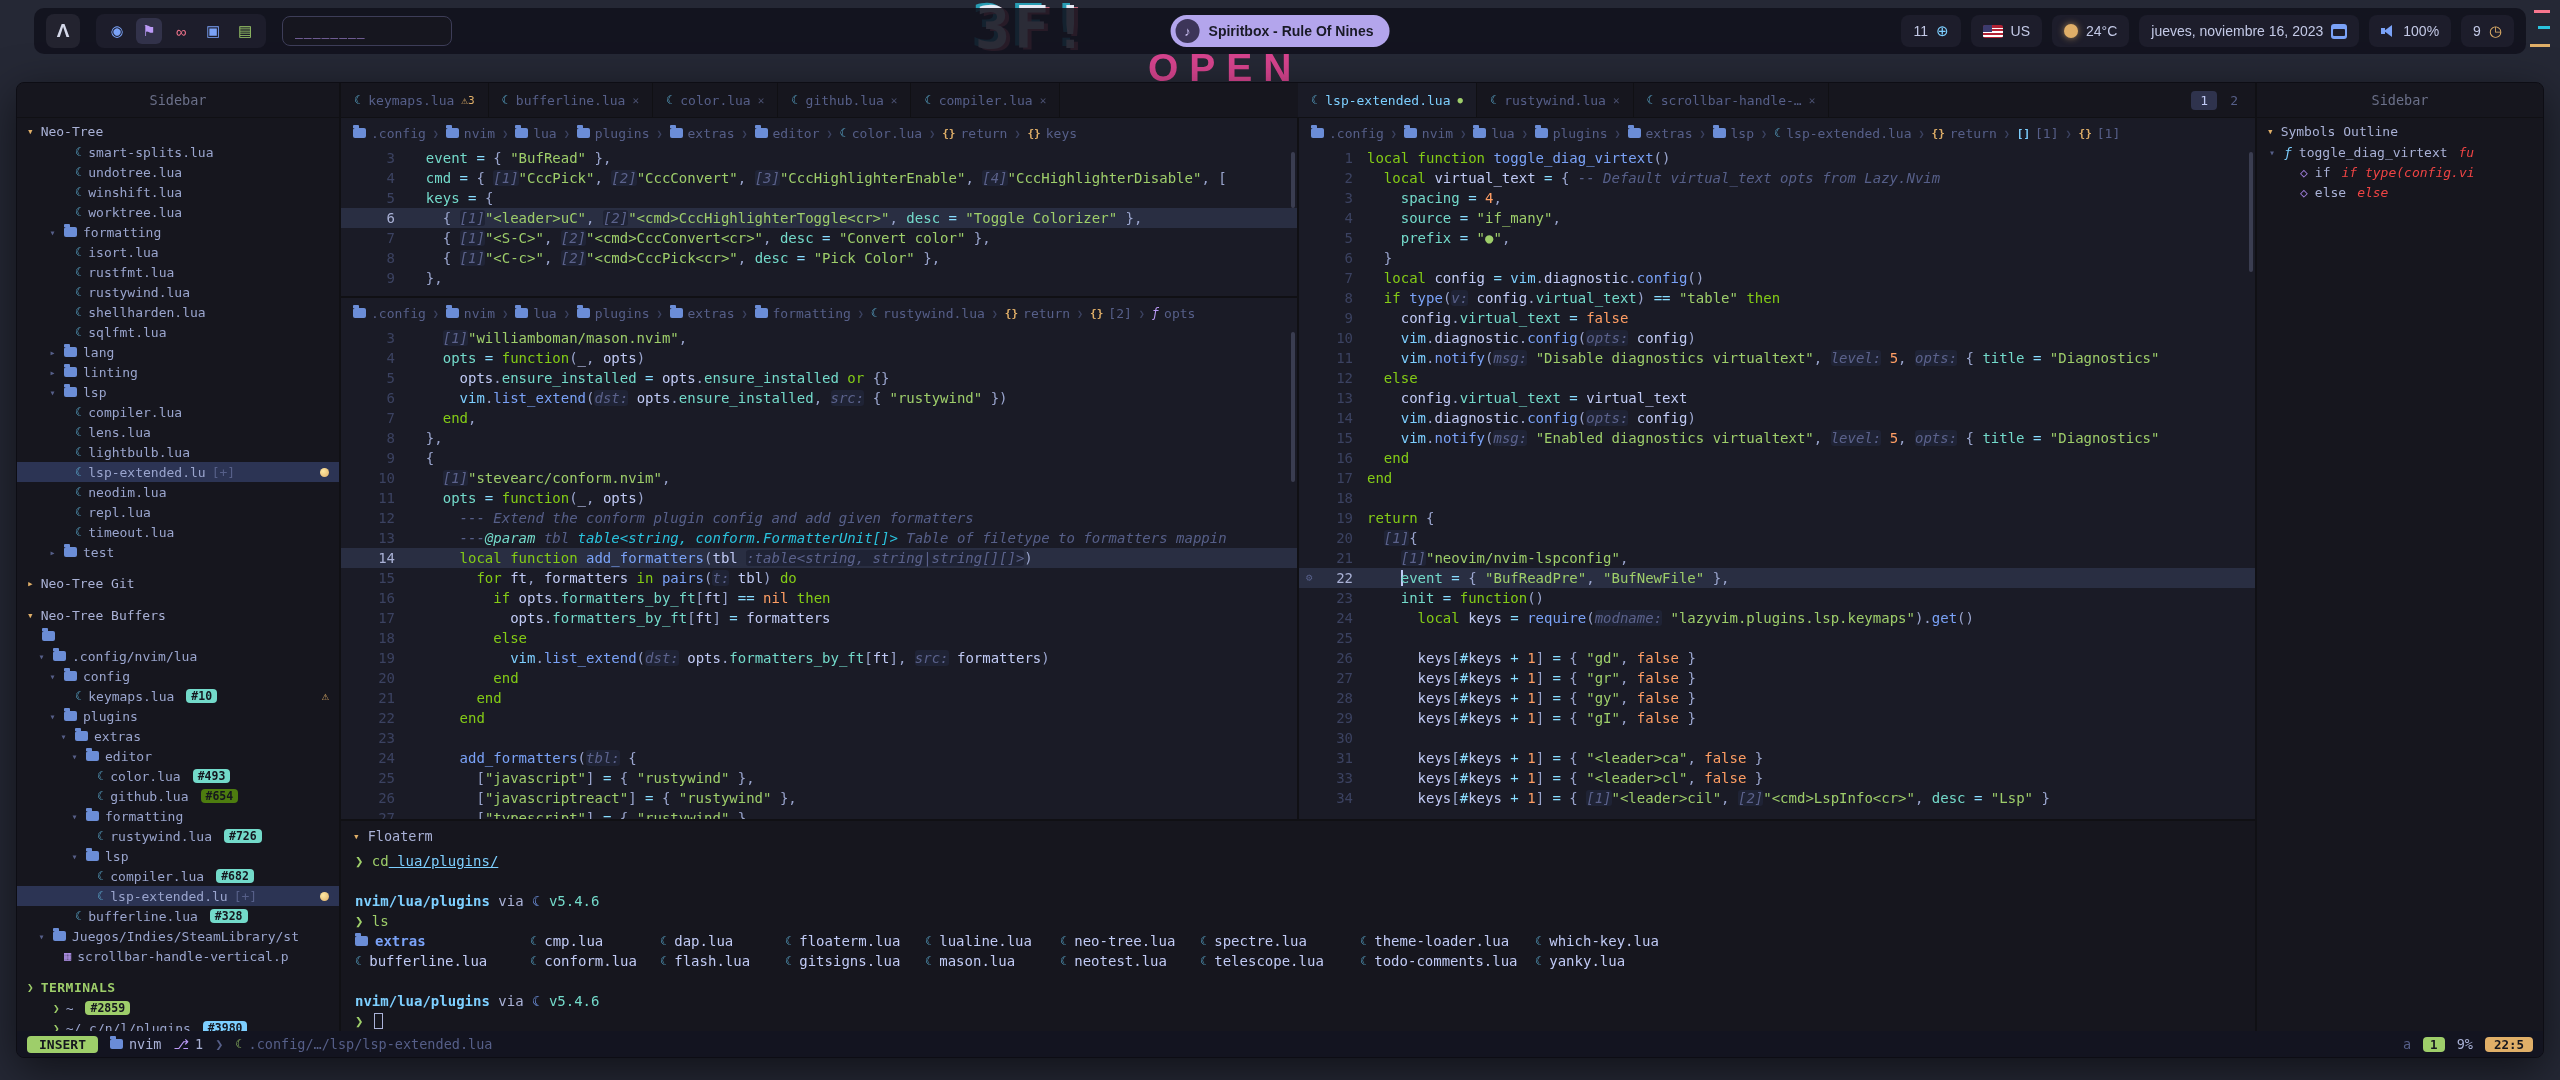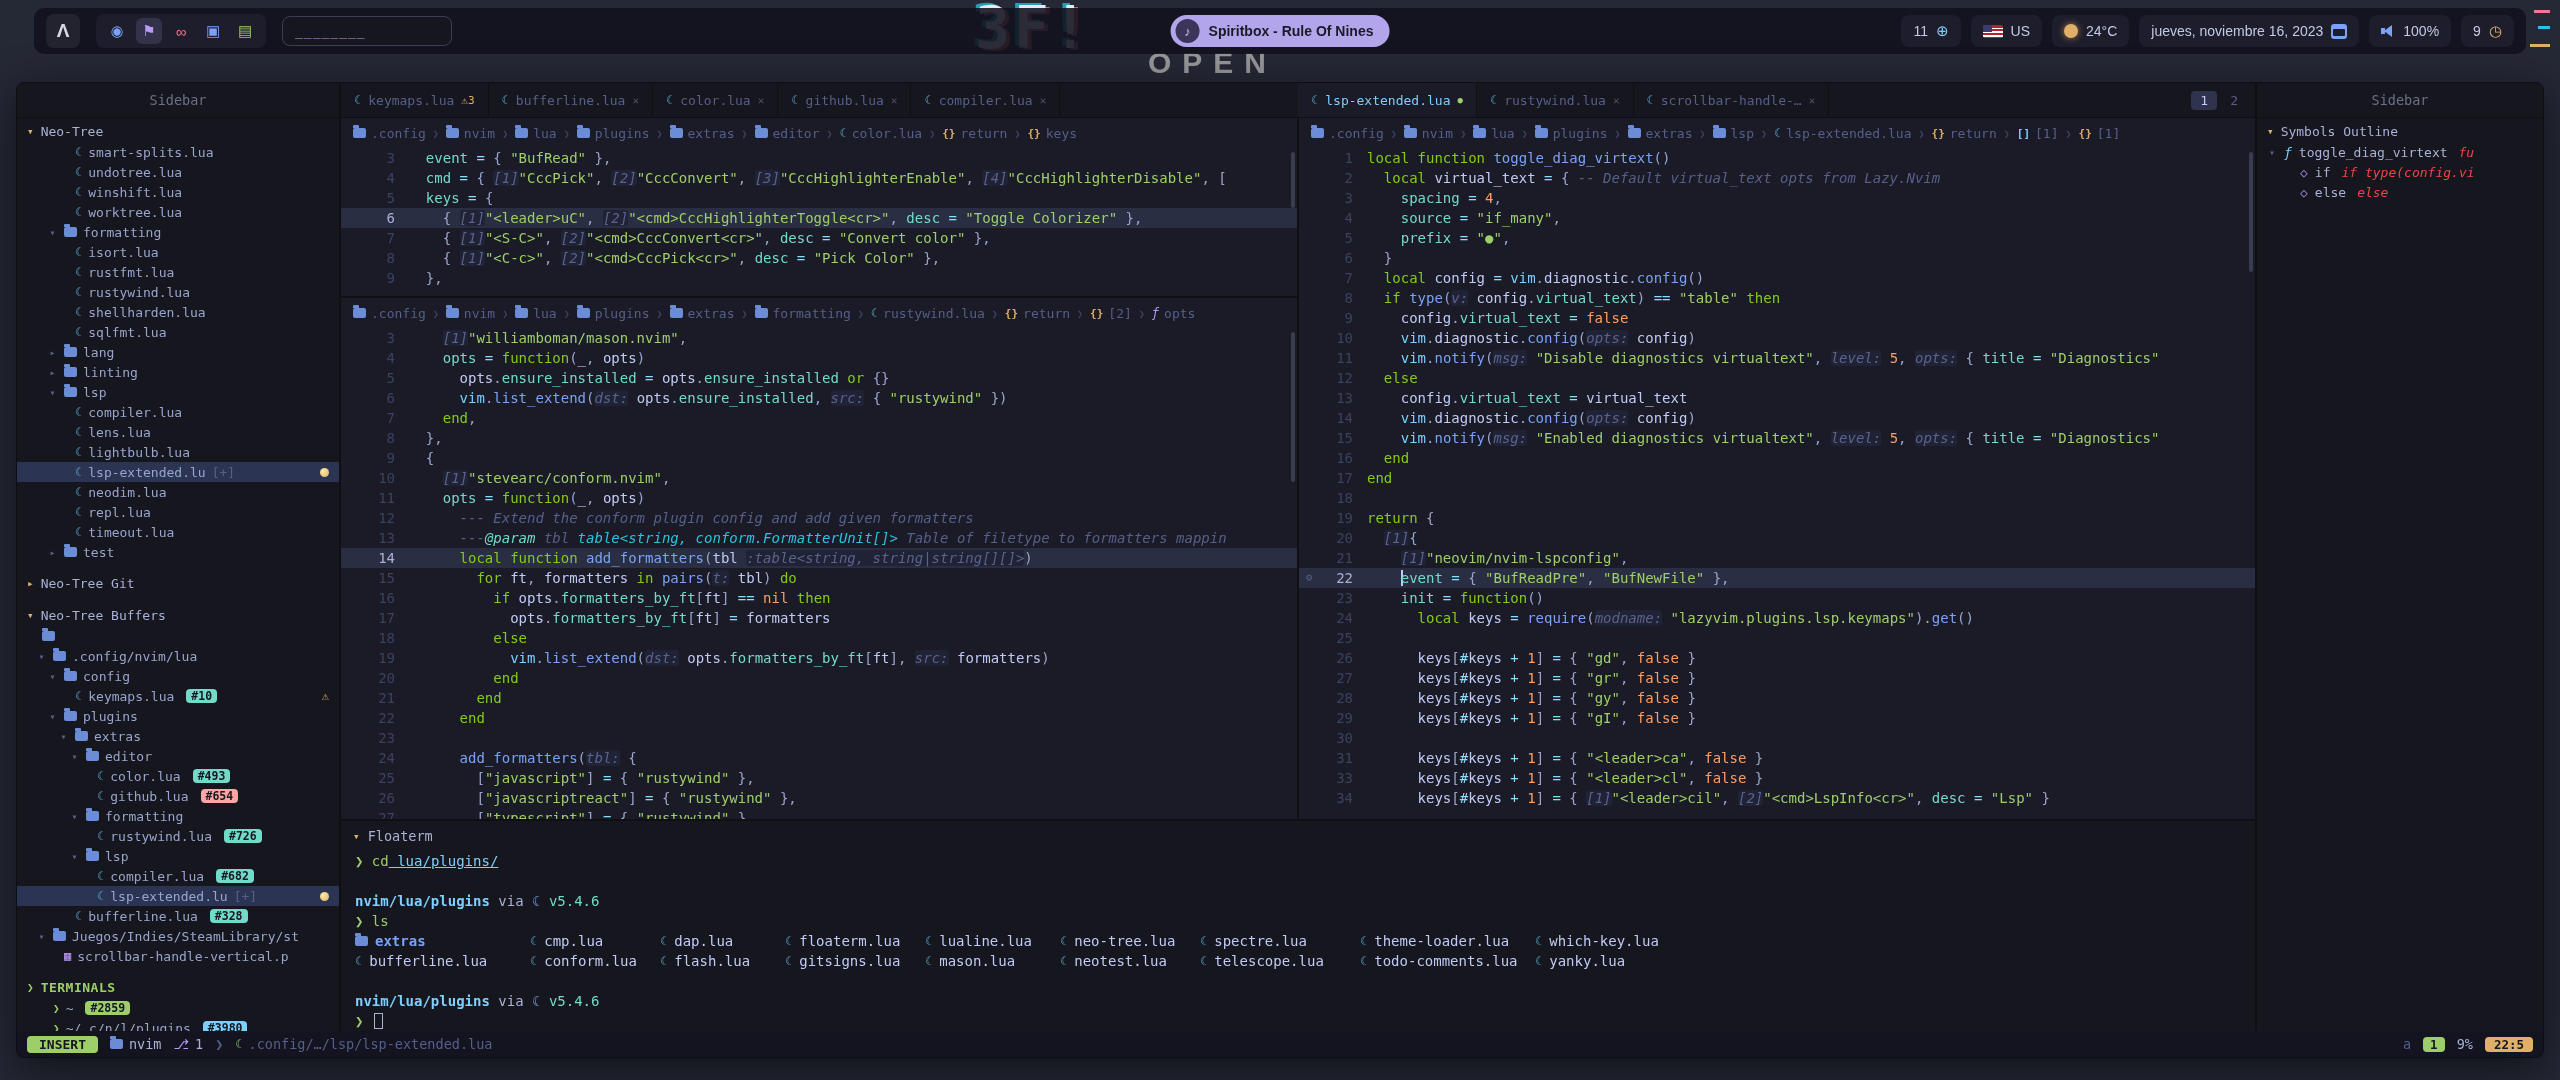--- a/index.html
+++ b/index.html
@@ -1,20 +1,20 @@
 <!DOCTYPE html>
 <html><head>
 <meta charset="utf-8">
 <style>
   html,body{margin:0;padding:0;}
   body{width:2560px;height:1080px;background:#252835;overflow:hidden;position:relative;font-family:"Liberation Sans",sans-serif;}
 
   
   .wp-3f{position:absolute;left:975px;top:-6px;z-index:1;font-family:"DejaVu Sans Mono",monospace;font-size:58px;font-weight:bold;color:#e6eaf5;letter-spacing:4px;text-shadow:4px 2px 0 rgba(247,118,142,.75),-4px -2px 0 rgba(42,195,222,.75);}
-  .wp-open{position:absolute;left:1148px;top:46px;z-index:1;font-size:30px;font-weight:700;letter-spacing:11px;color:#a3a3a3;opacity:.9;}
+  .wp-open{position:absolute;left:1148px;top:46px;z-index:1;font-size:39px;font-weight:700;letter-spacing:11px;color:#ec4899;opacity:.9;}
   .wp-bar{position:absolute;z-index:1;}
 
   
   .topbar{position:absolute;left:34px;top:8px;width:2492px;height:46px;z-index:3;background:rgba(17,17,28,.88);border-radius:10px;display:flex;align-items:center;padding:0 12px;box-sizing:border-box;gap:16px;}
   .logo-box{width:34px;height:34px;border-radius:8px;background:#23232f;color:#d5d9ea;display:flex;align-items:center;justify-content:center;font-size:19px;font-weight:bold;}
   .app-group{display:flex;gap:6px;background:#1d1d2b;border-radius:8px;padding:4px 8px;align-items:center;}
   .lbtn{width:26px;height:26px;border-radius:6px;display:flex;align-items:center;justify-content:center;font-size:15px;}
   .lbtn.active{background:#32324a;}
   .win-title{min-width:170px;height:30px;border:1px solid #3d3d58;border-radius:8px;background:#16161f;display:flex;align-items:center;padding:0 12px;color:#bb9af7;font-family:"DejaVu Sans Mono",monospace;font-size:13px;letter-spacing:1px;box-sizing:border-box;}
   .media-pill{position:absolute;left:50%;transform:translateX(-50%);height:32px;background:#b3a5ec;border-radius:16px;display:flex;align-items:center;gap:9px;padding:0 16px 0 5px;}
@@ -363,21 +363,21 @@
           <div class="trow" style="padding-left: 63px;">
             <span class="tchev"></span>
             <span class="fi-lua">☾</span>
             <span class="tlabel">color.lua</span>
             <span class="tbadge" style="background: rgb(115, 218, 202);">#493</span>
           </div>
           <div class="trow" style="padding-left: 63px;">
             <span class="tchev"></span>
             <span class="fi-lua">☾</span>
             <span class="tlabel">github.lua</span>
-            <span class="tbadge" style="background: #fca5a5;">#654</span>
+            <span class="tbadge" style="background: #4d7c0f;">#654</span>
           </div>
           <div class="trow" style="padding-left: 52px;">
             <span class="tchev">▾</span>
             <span class="fi-folder"></span>
             <span class="tlabel">formatting</span>
           </div>
           <div class="trow" style="padding-left: 63px;">
             <span class="tchev"></span>
             <span class="fi-lua">☾</span>
             <span class="tlabel">rustywind.lua</span>

